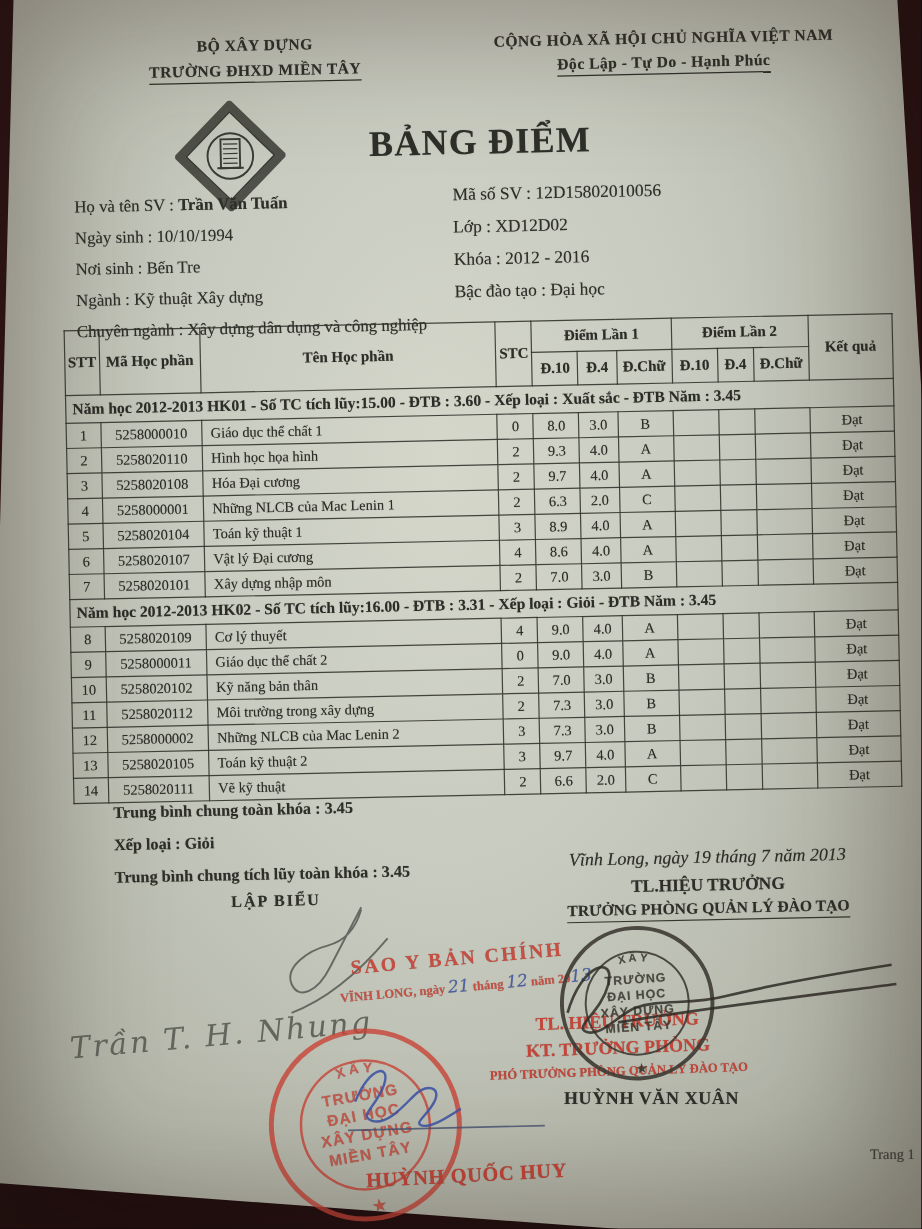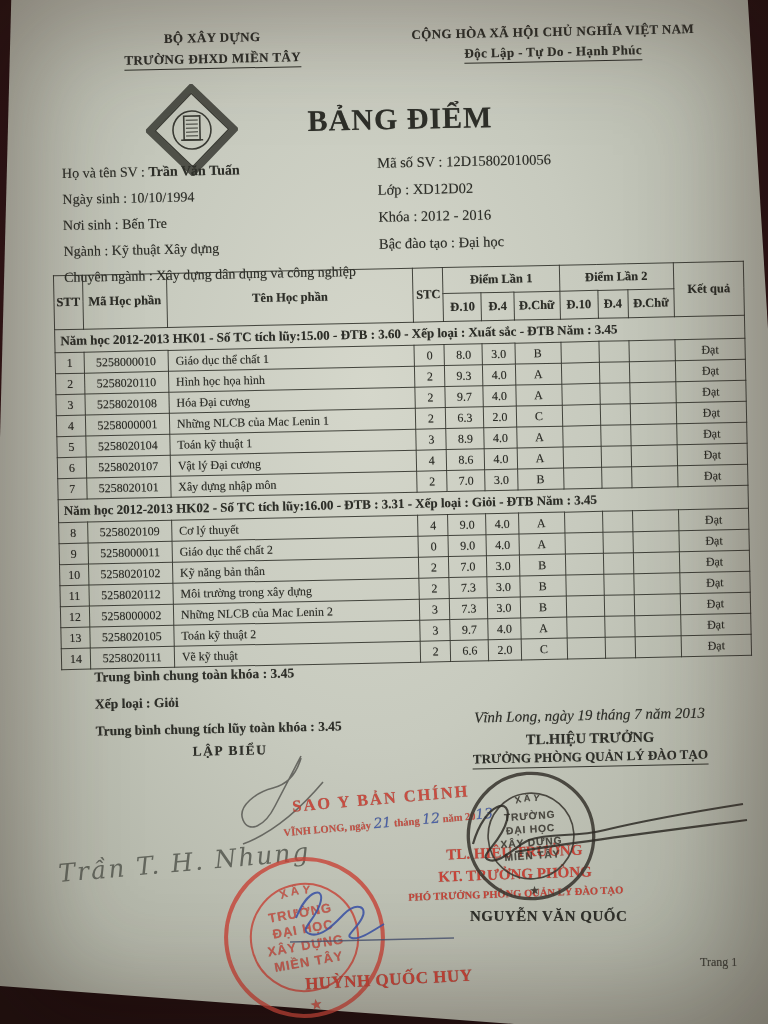--- a/index.html
+++ b/index.html
@@ -48,21 +48,21 @@
   .roles .l12{font-size:15px;font-weight:bold;}
   .roles .l3{font-size:10.5px;font-weight:bold;}
   .stamp{position:absolute;}
   .stamp svg{display:block;}
   .stamp text{fill:currentColor;font-family:"Liberation Sans",sans-serif;font-weight:bold;}
   .stamp .cline{font-size:12.5px;letter-spacing:1px;text-anchor:middle;}
   .stamp .arc{font-size:11px;letter-spacing:3px;}
   .stamp .star{font-size:12px;text-anchor:middle;}
   .name-black{font-size:15px;font-weight:bold;letter-spacing:.5px;white-space:nowrap;}
   .name-red{font-size:17px;font-weight:bold;letter-spacing:.5px;transform:rotate(-3deg);white-space:nowrap;}
-  .pageno{font-size:12px;color:#43443c;}
+  .pageno{font-size:12px;color:#43443c;margin-left:25px;}
   svg.sig{overflow:visible;}
 </style>
 </head>
 <body style="--stamp-red: #c84438; --stamp-black: #3b3831; --pen-blue: #3f57a6; --paper: #c7cabe; --backdrop: #2a1012;">
 
 <div class="photo">
   <div class="paper"></div>
   <div class="content">
 
     <div class="abs tilt ctr" style="left:80px;top:30px;width:265px;">
@@ -396,20 +396,20 @@
         <text class="cline" x="80" y="108">MIỀN TÂY</text>
         <text class="star" x="80" y="150">★</text>
       </svg>
     </div>
 
     <svg class="abs sig" style="left:282px;top:878px;" width="185" height="72" viewBox="0 0 185 72">
       <path d="M14,40 C26,10 44,8 38,26 C32,44 16,52 28,56 C40,60 54,44 62,36 C74,24 86,28 80,40 C74,52 62,58 70,60 C78,62 92,52 102,46" fill="none" stroke="var(--pen-blue,#3f57a6)" stroke-width="2" opacity=".9"></path>
       <path d="M8,64 L172,60" stroke="#44506e" stroke-width="1.4" opacity=".8"></path>
     </svg>
 
-    <div class="abs name-black" style="left:470px;top:908px;">NGUYỄN VĂN QUỐC</div>
+    <div class="abs name-black" style="left:470px;top:908px;">HUỲNH VĂN XUÂN</div>
     <div class="abs red name-red" style="left:305px;top:970px;">HUỲNH QUỐC HUY</div>
 
     <div class="abs pageno" style="left:700px;top:955px;">Trang 1</div>
 
   </div>
   <div class="vignette"></div>
 </div>
 
 </body></html>

